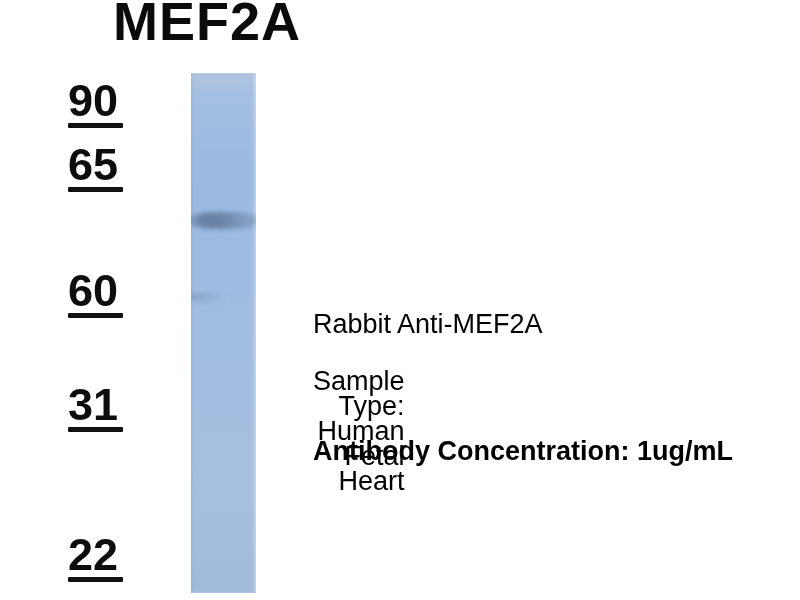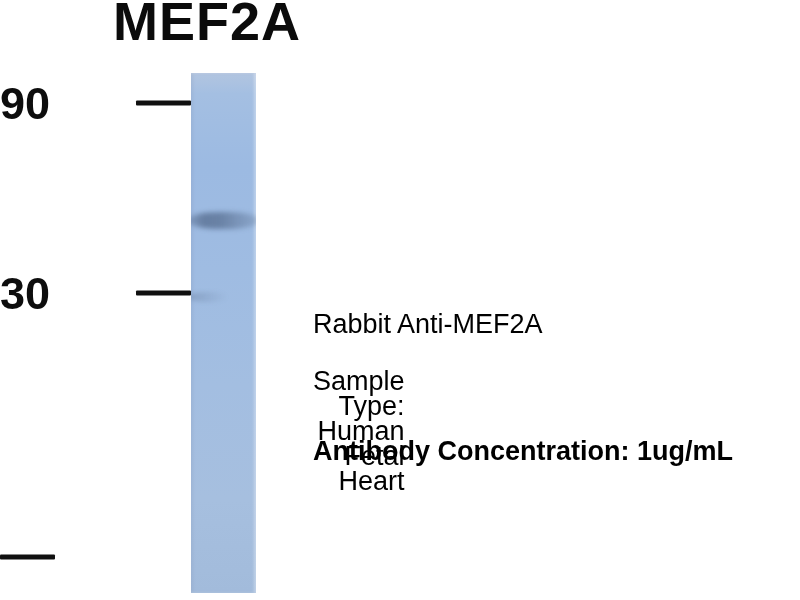--- a/index.html
+++ b/index.html
@@ -56,22 +56,23 @@
       rgba(70, 90, 122, 0.0) 100%);
     border-radius: 50%;
     filter: blur(2px);
   }
 
   .marker-row {
     position: absolute;
     left: 0; width: 191px;
     display: flex;
     align-items: center;
-    justify-content: space-between;
+    justify-content: center;
     transform: translateY(-50%);
+    flex-direction: column;
   }
   .marker-label {
     font-size: 45px;
     font-weight: bold;
     color: #0d0d0d;
     letter-spacing: 0px;
     line-height: 1;
     margin-right: 5px;
   }
   .marker-tick {
@@ -103,25 +104,34 @@
 
   <div class="gel-lane">
     <div class="protein-band-main" style="top: 138.5px;"></div>
     <div class="protein-band-faint" style="top: 219px;"></div>
   </div>
 
   <div class="marker-row" style="top: 103px;">
     <span class="marker-label">90</span>
     <span class="marker-tick"></span>
   </div>
+  <div class="marker-row" style="top: 167px;">
+    <span class="marker-label">65</span>
+    <span class="marker-tick"></span>
+  </div>
   <div class="marker-row" style="top: 293px;">
-    <span class="marker-label">30</span>
+    <span class="marker-label">60</span>
+    <span class="marker-tick"></span>
+  </div>
+  <div class="marker-row" style="top: 407px;">
+    <span class="marker-label">31</span>
     <span class="marker-tick"></span>
   </div>
   <div class="marker-row" style="top: 557px;">
+    <span class="marker-label">22</span>
     <span class="marker-tick"></span>
   </div>
 
   <div class="annotation-block">
     <p class="annotation antibody-line">Rabbit Anti-MEF2A</p>
     <p class="annotation sample-line">Sample Type: Human Fetal Heart</p>
     <p class="annotation concentration-line">Antibody Concentration: 1ug/mL</p>
   </div>
 
 </div>

